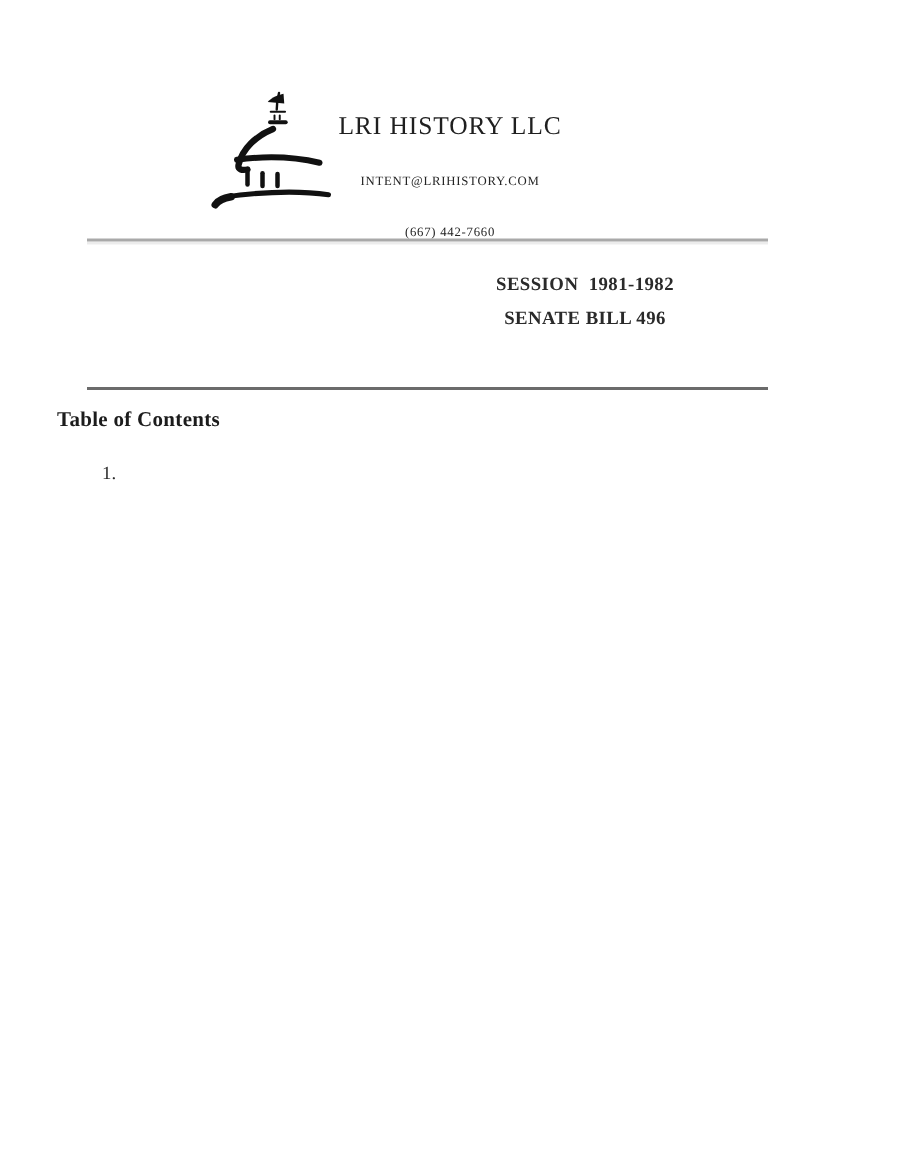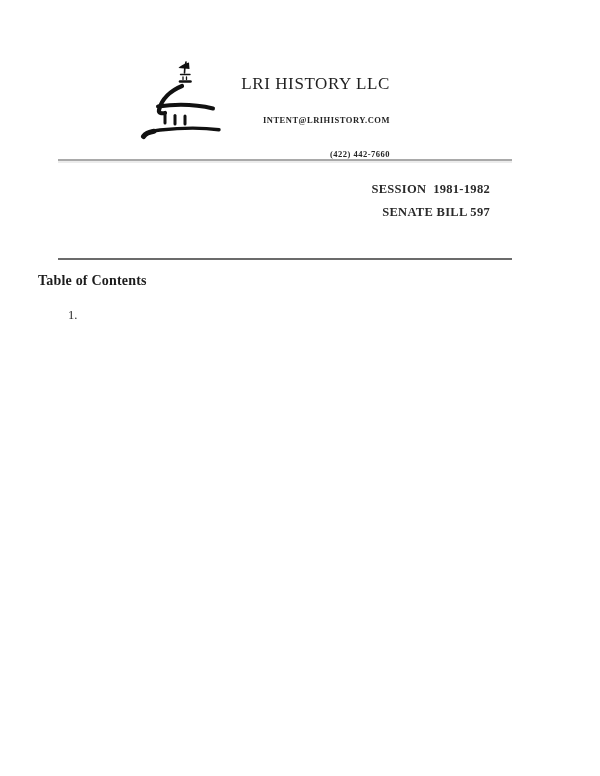--- a/index.html
+++ b/index.html
@@ -23,32 +23,32 @@
     left: 138px;
     top: 60px;
     width: 94px;
     height: 82px;
   }
   .letterhead-text {
     position: absolute;
     left: 210px;
     top: 74px;
     width: 180px;
-    text-align: right;
+    text-align: center;
   }
   .company-name {
     font-size: 17px;
     letter-spacing: 0.6px;
     color: #1f1f1f;
     white-space: nowrap;
     margin-bottom: 7px;
   }
   .contact-line {
     font-size: 8.5px;
-    font-weight: bold;
+    font-weight: normal;
     letter-spacing: 0.5px;
     line-height: 13.5px;
     color: #242424;
     white-space: nowrap;
     margin-top: 20px;
   }
 
   
   .rule {
     position: absolute;
@@ -66,21 +66,21 @@
     height: 2px;
     background: #6b6b6b;
   }
 
   
   .case-block {
     position: absolute;
     left: 290px;
     top: 178px;
     width: 200px;
-    text-align: right;
+    text-align: center;
     font-family: Liberation Serif, serif;
   }
   .case-line {
     font-size: 12.5px;
     font-weight: bold;
     letter-spacing: 0.3px;
     line-height: 23px;
     color: #2a2a2a;
     white-space: pre;
   }
@@ -143,28 +143,28 @@
 
         <path d="M6,76 C8,72.5 14,70.8 22,70 C45,67.5 65,67.5 81,69.8" stroke-width="3.4"></path>
         <path d="M5.5,76.5 C7.5,73.5 11,72 16,71.2" stroke-width="5"></path>
       </g>
     </svg>
   </div>
 
   <div class="letterhead-text">
     <div class="company-name">LRI HISTORY LLC</div>
     <div class="contact-line">INTENT@LRIHISTORY.COM</div>
-    <div class="contact-line">(422) 442-7660</div>
+    <div class="contact-line">(667) 442-7660</div>
   </div>
 
   <div class="rule rule-top"></div>
 
   <div class="case-block">
     <div class="case-line">SESSION  1981-1982</div>
-    <div class="case-line">SENATE BILL 597</div>
+    <div class="case-line">SENATE BILL 496</div>
   </div>
 
   <div class="rule rule-bottom"></div>
 
   <div class="toc-title">Table of Contents</div>
   <div class="toc-list">
     <div class="toc-item">
       <span class="toc-item-number">1.</span>
     </div>
   </div>

